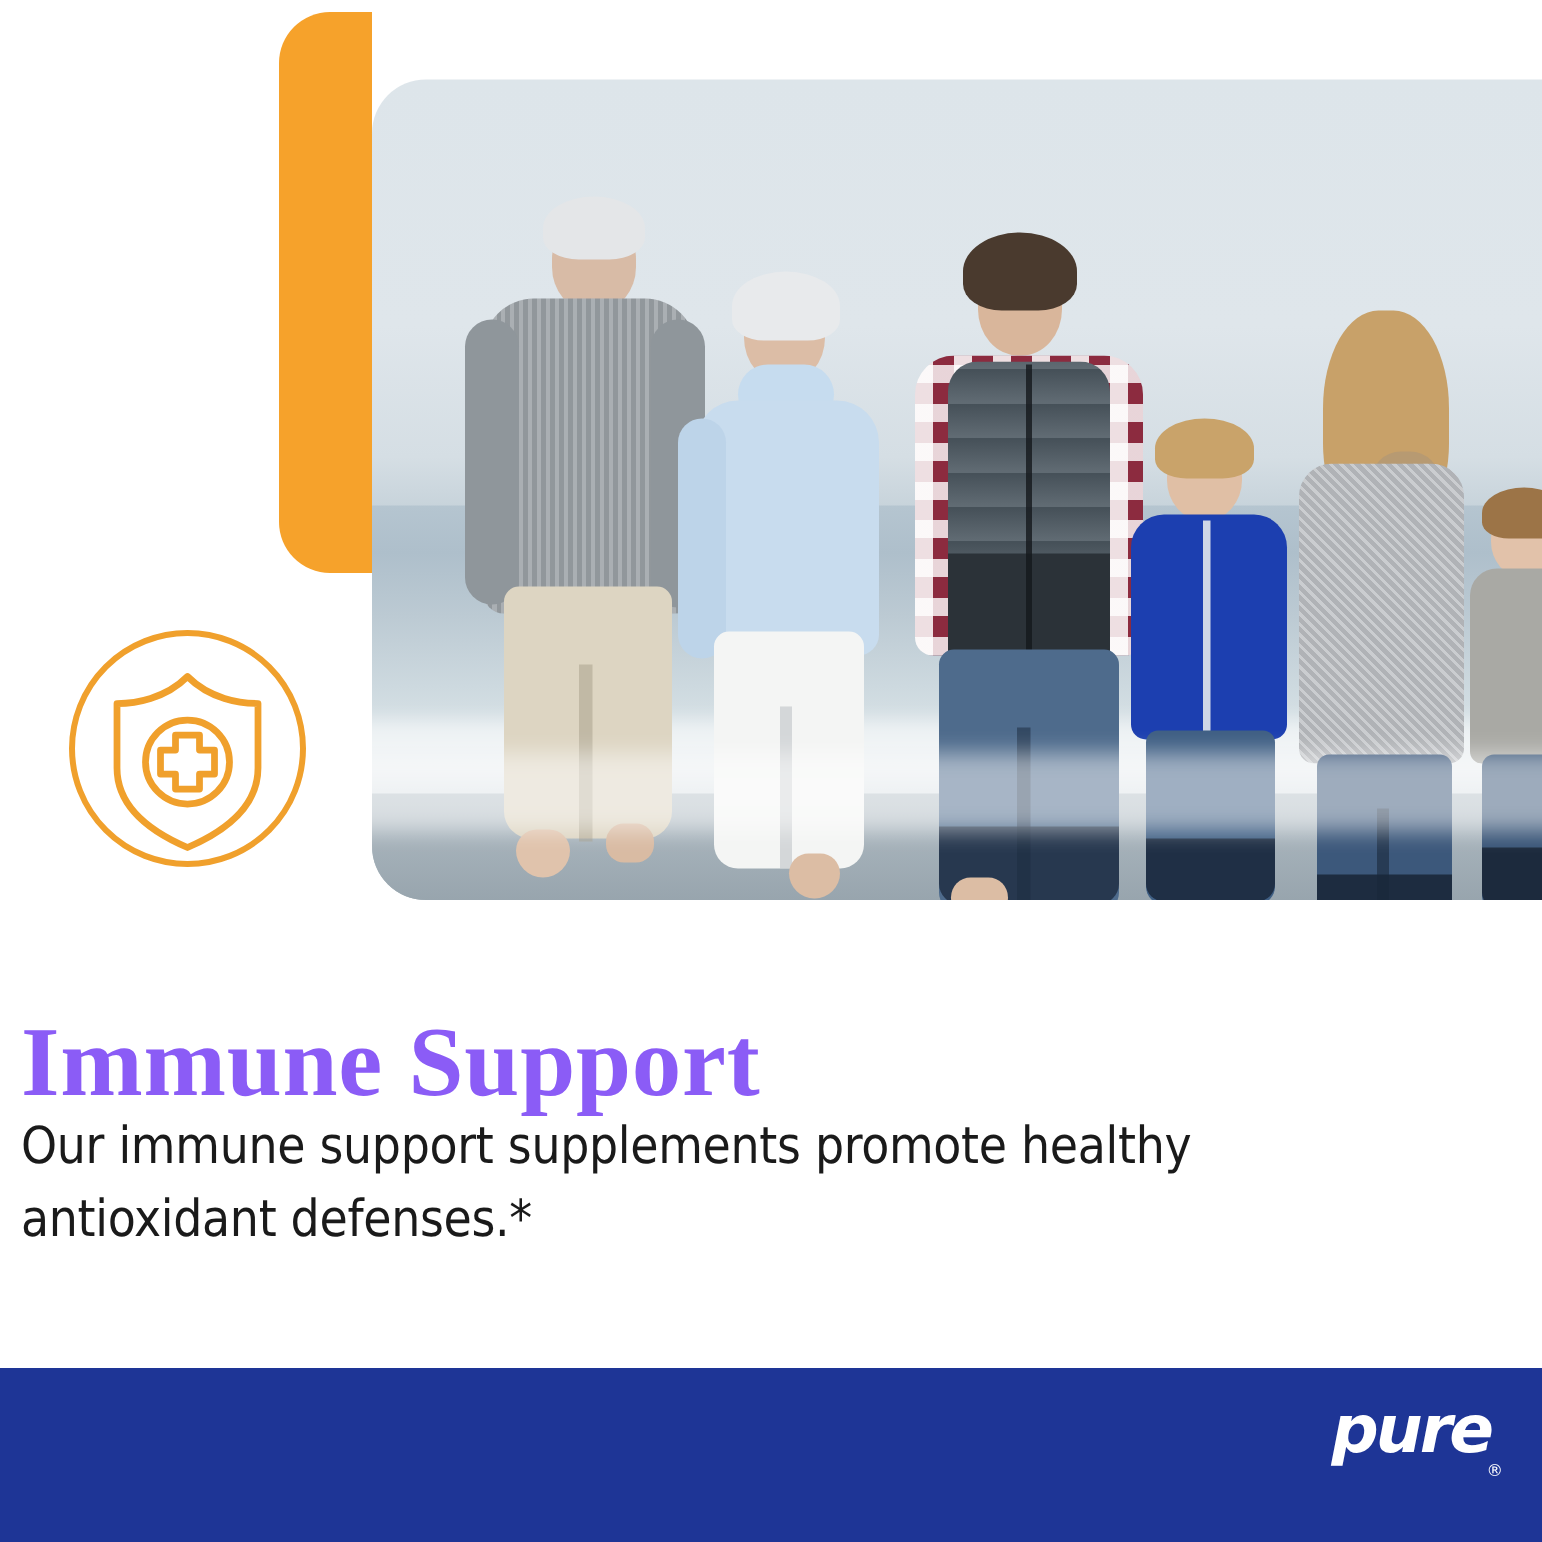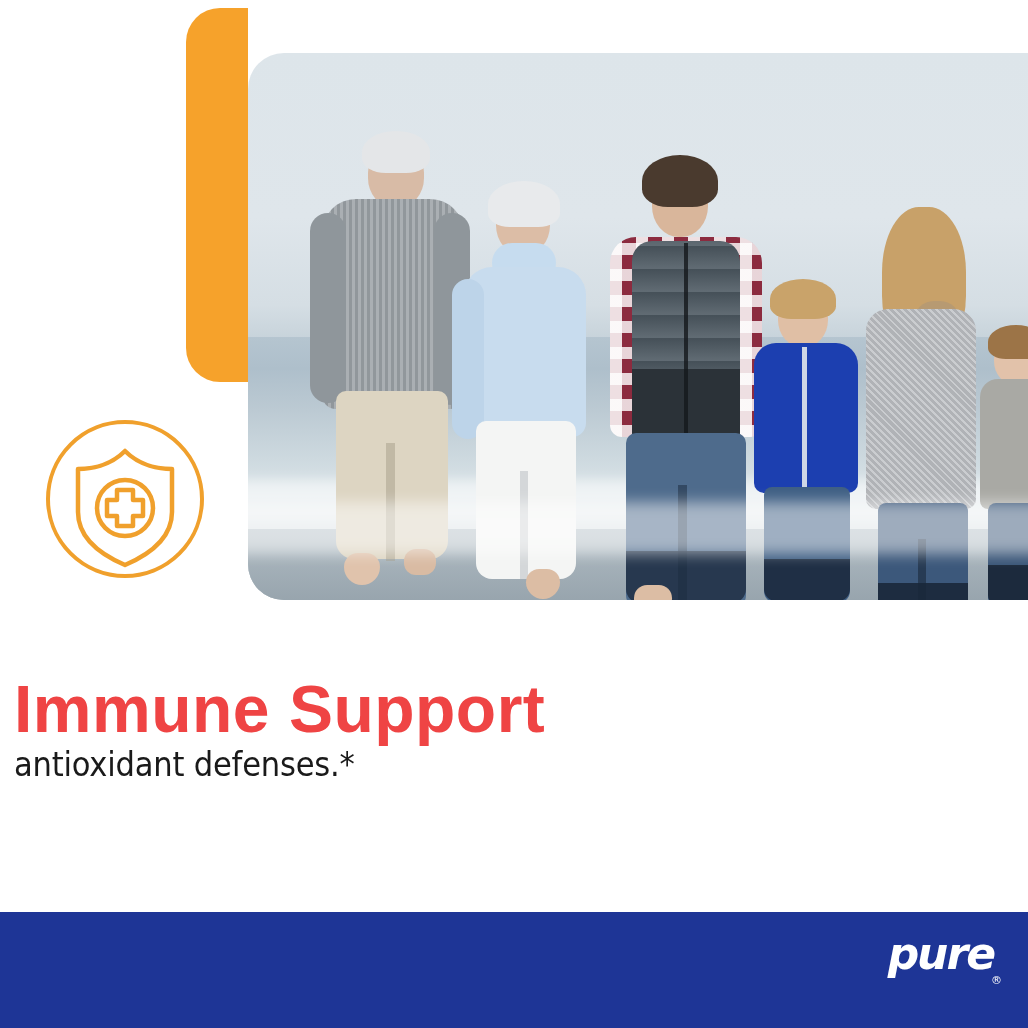--- a/index.html
+++ b/index.html
@@ -110,22 +110,22 @@
     height: 162px;
     z-index: 4;
   }
 
   
   .headline {
     position: absolute;
     left: 14px;
     top: 632px;
     width: 900px;
-    color: #ef4444;
-    font-family: Liberation Sans, sans-serif;
+    color: #8b5cf6;
+    font-family: Liberation Serif, serif;
     font-weight: bold;
     font-size: 66px;
     letter-spacing: 0.5px;
     line-height: 1;
     z-index: 4;
   }
 
   
   .body-copy {
     position: absolute;
@@ -301,20 +301,21 @@
                L 128 51
                C 116 51, 96 48, 81 33 Z"></path>
       <circle cx="81" cy="90" r="28" fill="none" stroke="#F0A02C" stroke-width="4.5"></circle>
       <path fill="none" stroke="#F0A02C" stroke-width="4.5" stroke-linejoin="round" d="M73 72 L89 72 L89 82 L99 82 L99 98 L89 98 L89 108 L73 108 L73 98 L63 98 L63 82 L73 82 Z"></path>
     </svg>
   </div>
 
   <h1 class="headline">Immune Support</h1>
 
   <div class="body-copy">
+    <p>Our immune support supplements promote healthy</p>
     <p>antioxidant defenses.*</p>
   </div>
 
   <div class="footer-bar">
     <div class="brand-logo">
       <span class="brand-word">pure</span>
       <span class="brand-reg">®</span>
     </div>
   </div>
 

